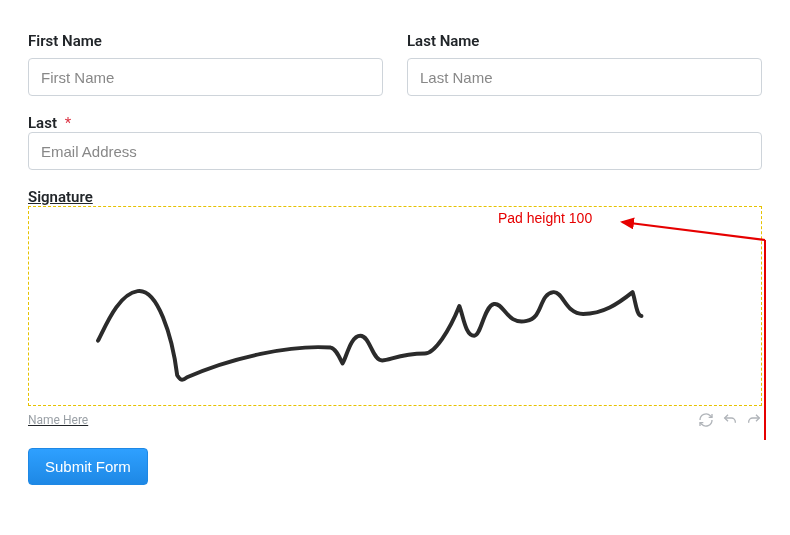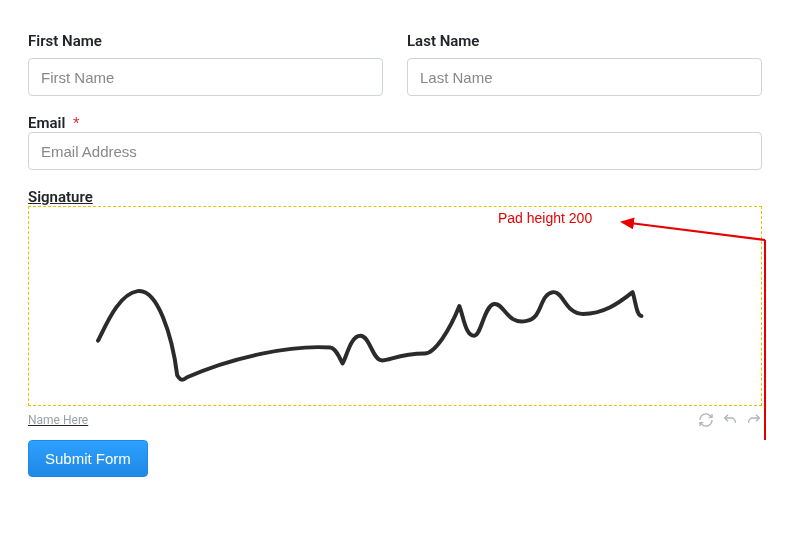--- a/index.html
+++ b/index.html
@@ -51,21 +51,21 @@
   }
   .sign-here {
     font-size: 12px;
     color: #9aa0a6;
   }
   .sig-icons { display: flex; gap: 8px; color: #b0b4b9; }
   .sig-icons svg { width: 16px; height: 16px; display: block; }
   .sig-icons span { cursor: pointer; }
   .btn-primary {
     display: inline-block;
-    margin-top: 12px;
+    margin-top: 20px;
     background: #0d8bf2;
     background: linear-gradient(#2ea0ff, #1e88e5);
     color: #fff;
     border: 1px solid #1e88e5;
     border-radius: 4px;
     padding: 9px 16px;
     font-size: 15px;
     cursor: pointer;
   }
   .annotation-text {
@@ -91,21 +91,21 @@
   </div>
   <div class="col">
     <label class="form-label">Last Name</label>
     <input class="form-control" type="text" placeholder="Last Name" style="">
   </div>
 </div>
 
 
 <div class="group">
   <label class="form-label">
-    <span>Email</span>
+    <span>Last</span>
     <span class="req-star">*</span>
   </label>
   <input class="form-control" type="text" placeholder="Email Address" style="">
 </div>
 
 
 <div class="group" style="margin-bottom:0;text-decoration:underline;">
   <label class="form-label">Signature</label>
   <div class="signature-pad">
     <svg class="signature-svg" viewBox="0 0 730 200">
@@ -135,21 +135,21 @@
           <path d="M20 9H10a6 6 0 0 0-6 6v1"></path>
         </svg>
       </span>
     </div>
   </div>
 </div>
 
 <button class="btn-primary">Submit Form</button>
 
 
-<div class="annotation-text" style="left:498px; top:210px;">Pad height 200</div>
+<div class="annotation-text" style="left:498px; top:210px;">Pad height 100</div>
 
 <svg style="position:absolute; left:0; top:0; width:790px; height:535px; pointer-events:none;">
   <defs>
     <marker id="arrowhead" markerWidth="8" markerHeight="8" refX="6" refY="3" orient="auto">
       <path d="M0,0 L7,3 L0,6 Z" fill="#e60000"></path>
     </marker>
   </defs>
   <line x1="765" y1="440" x2="765" y2="240" stroke="#e60000" stroke-width="2"></line>
   <line x1="765" y1="240" x2="622" y2="222" stroke="#e60000" stroke-width="2" marker-end="url(#arrowhead)"></line>
 </svg>

